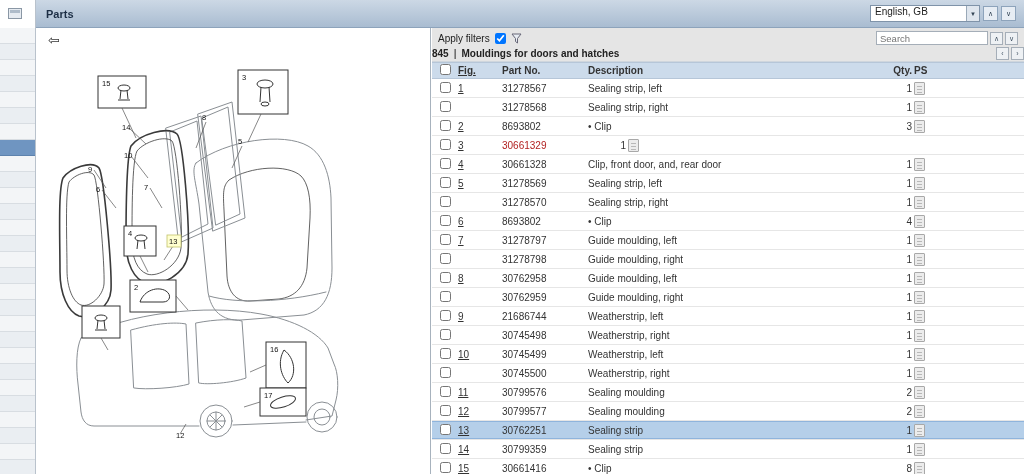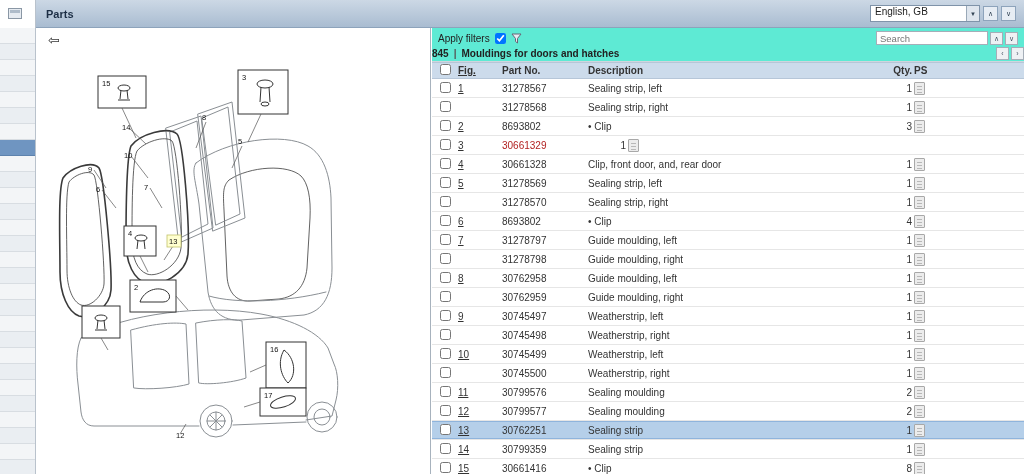--- a/index.html
+++ b/index.html
@@ -38,21 +38,21 @@
   .sketch { fill:none; stroke:#8a8f94; stroke-width:1; stroke-linejoin:round; stroke-linecap:round; }
   .seal { fill:none; stroke:#3a3a3a; stroke-width:1.6; stroke-linejoin:round; }
   .seal-in { fill:none; stroke:#3a3a3a; stroke-width:0.8; stroke-linejoin:round; }
   .dbox { fill:#fff; stroke:#333; stroke-width:1; }
   .glyph { fill:none; stroke:#333; stroke-width:1; }
   .leader { stroke:#555; stroke-width:0.7; }
   .callout { font-size:7.5px; fill:#111; font-family:"Liberation Sans",sans-serif; }
   .hl-box { fill:#ffffd0; stroke:#c2c26a; stroke-width:0.8; }
 
   
-  .right-panel { position:absolute; left:432px; top:28px; width:592px; height:446px; background:#5eead4; }
+  .right-panel { position:absolute; left:432px; top:28px; width:592px; height:446px; background:#e5e5e5; }
   .filters-row { display:flex; align-items:center; height:18px; padding:2px 6px 0 6px; }
   .filters-label { font-size:10px; color:#222; }
   .filters-row input[type=checkbox] { width:11px; height:11px; margin:0 3px 0 5px; }
   .funnel { margin-left:2px; }
   .search-wrap { margin-left:auto; display:flex; align-items:center; gap:2px; }
   .search-input { width:112px; height:14px; border:1px solid #a5aeb8; font-size:9.5px; padding:0 3px; color:#333; }
   .sm-btn { width:13px; height:13px; border:1px solid #a5aeb8; background:#eef1f4;
     font-size:7px; line-height:11px; text-align:center; color:#456; cursor:default; }
   .section-row { display:flex; align-items:center; height:16px; padding:0 0; border-bottom:1px solid #cfd6dd; }
   .section-code, .section-sep, .section-title { font-size:10px; font-weight:bold; color:#222; }
@@ -349,21 +349,21 @@
       <span class="col-check"><input type="checkbox" style=""></span>
       <span class="col-fig"></span>
       <span class="col-part">30762959</span>
       <span class="col-desc">Guide moulding, right</span>
       <span class="col-qty">1</span>
       <span class="col-ps"><span class="ps-icon"></span></span>
     </div>
       <div class="row">
       <span class="col-check"><input type="checkbox" style=""></span>
       <span class="col-fig">9</span>
-      <span class="col-part">30745497</span>
+      <span class="col-part">21686744</span>
       <span class="col-desc">Weatherstrip, left</span>
       <span class="col-qty">1</span>
       <span class="col-ps"><span class="ps-icon"></span></span>
     </div>
       <div class="row">
       <span class="col-check"><input type="checkbox" style=""></span>
       <span class="col-fig"></span>
       <span class="col-part">30745498</span>
       <span class="col-desc">Weatherstrip, right</span>
       <span class="col-qty">1</span>

